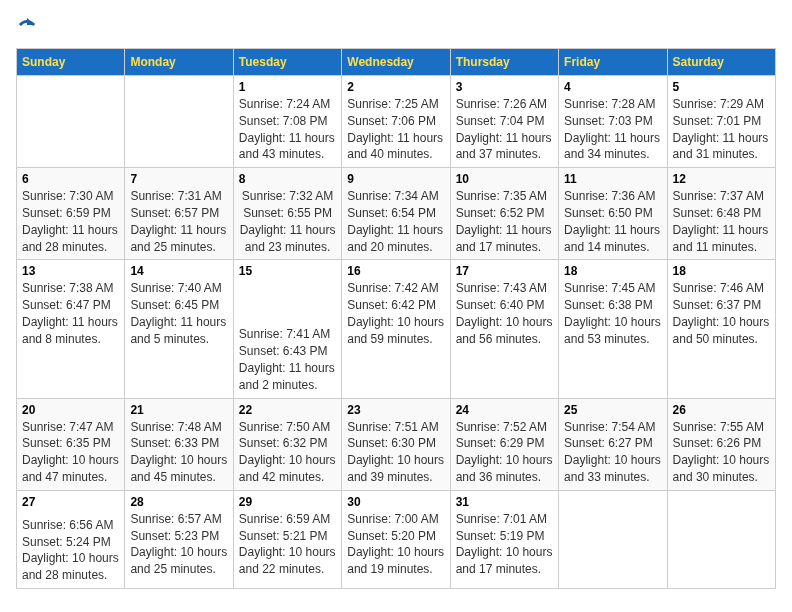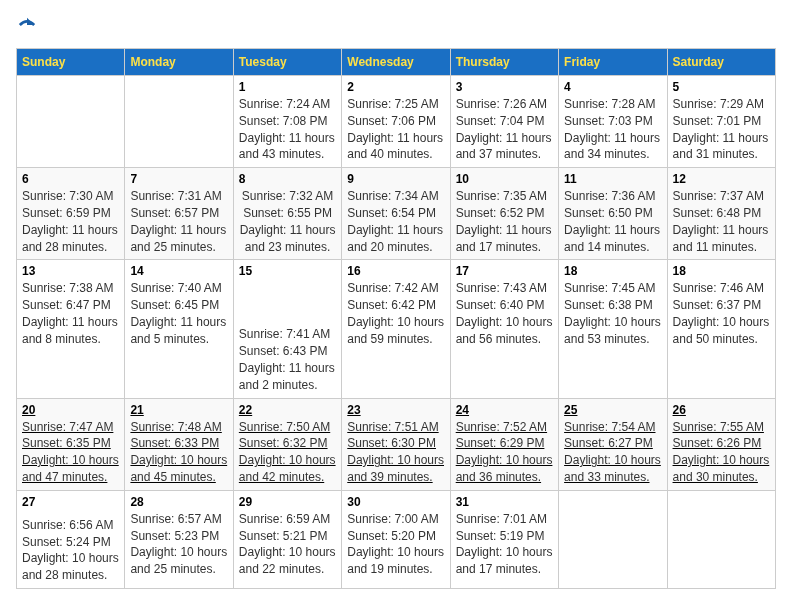--- a/index.html
+++ b/index.html
@@ -88,21 +88,21 @@
       font-size: 12px;
       line-height: 1.4;
     }
     .empty-cell {
       background: #fff;
     }
     
     .row-week1 td { background-color: #fff; }
     .row-week2 td { background-color: #f0f4f8; }
     .row-week3 td { background-color: #fff; }
-    .row-week4 td { background-color: #f0f4f8; text-decoration: underline; }
+    .row-week4 td { background-color: #f0f4f8; }
     .row-week5 td { background-color: #fff; }
   </style>
 </head>
 <body>
 
 <div class="header">
   <div class="logo">
     <div class="logo-text">
       <span class="logo-general"></span>
         <span class="logo-blue"></span>

